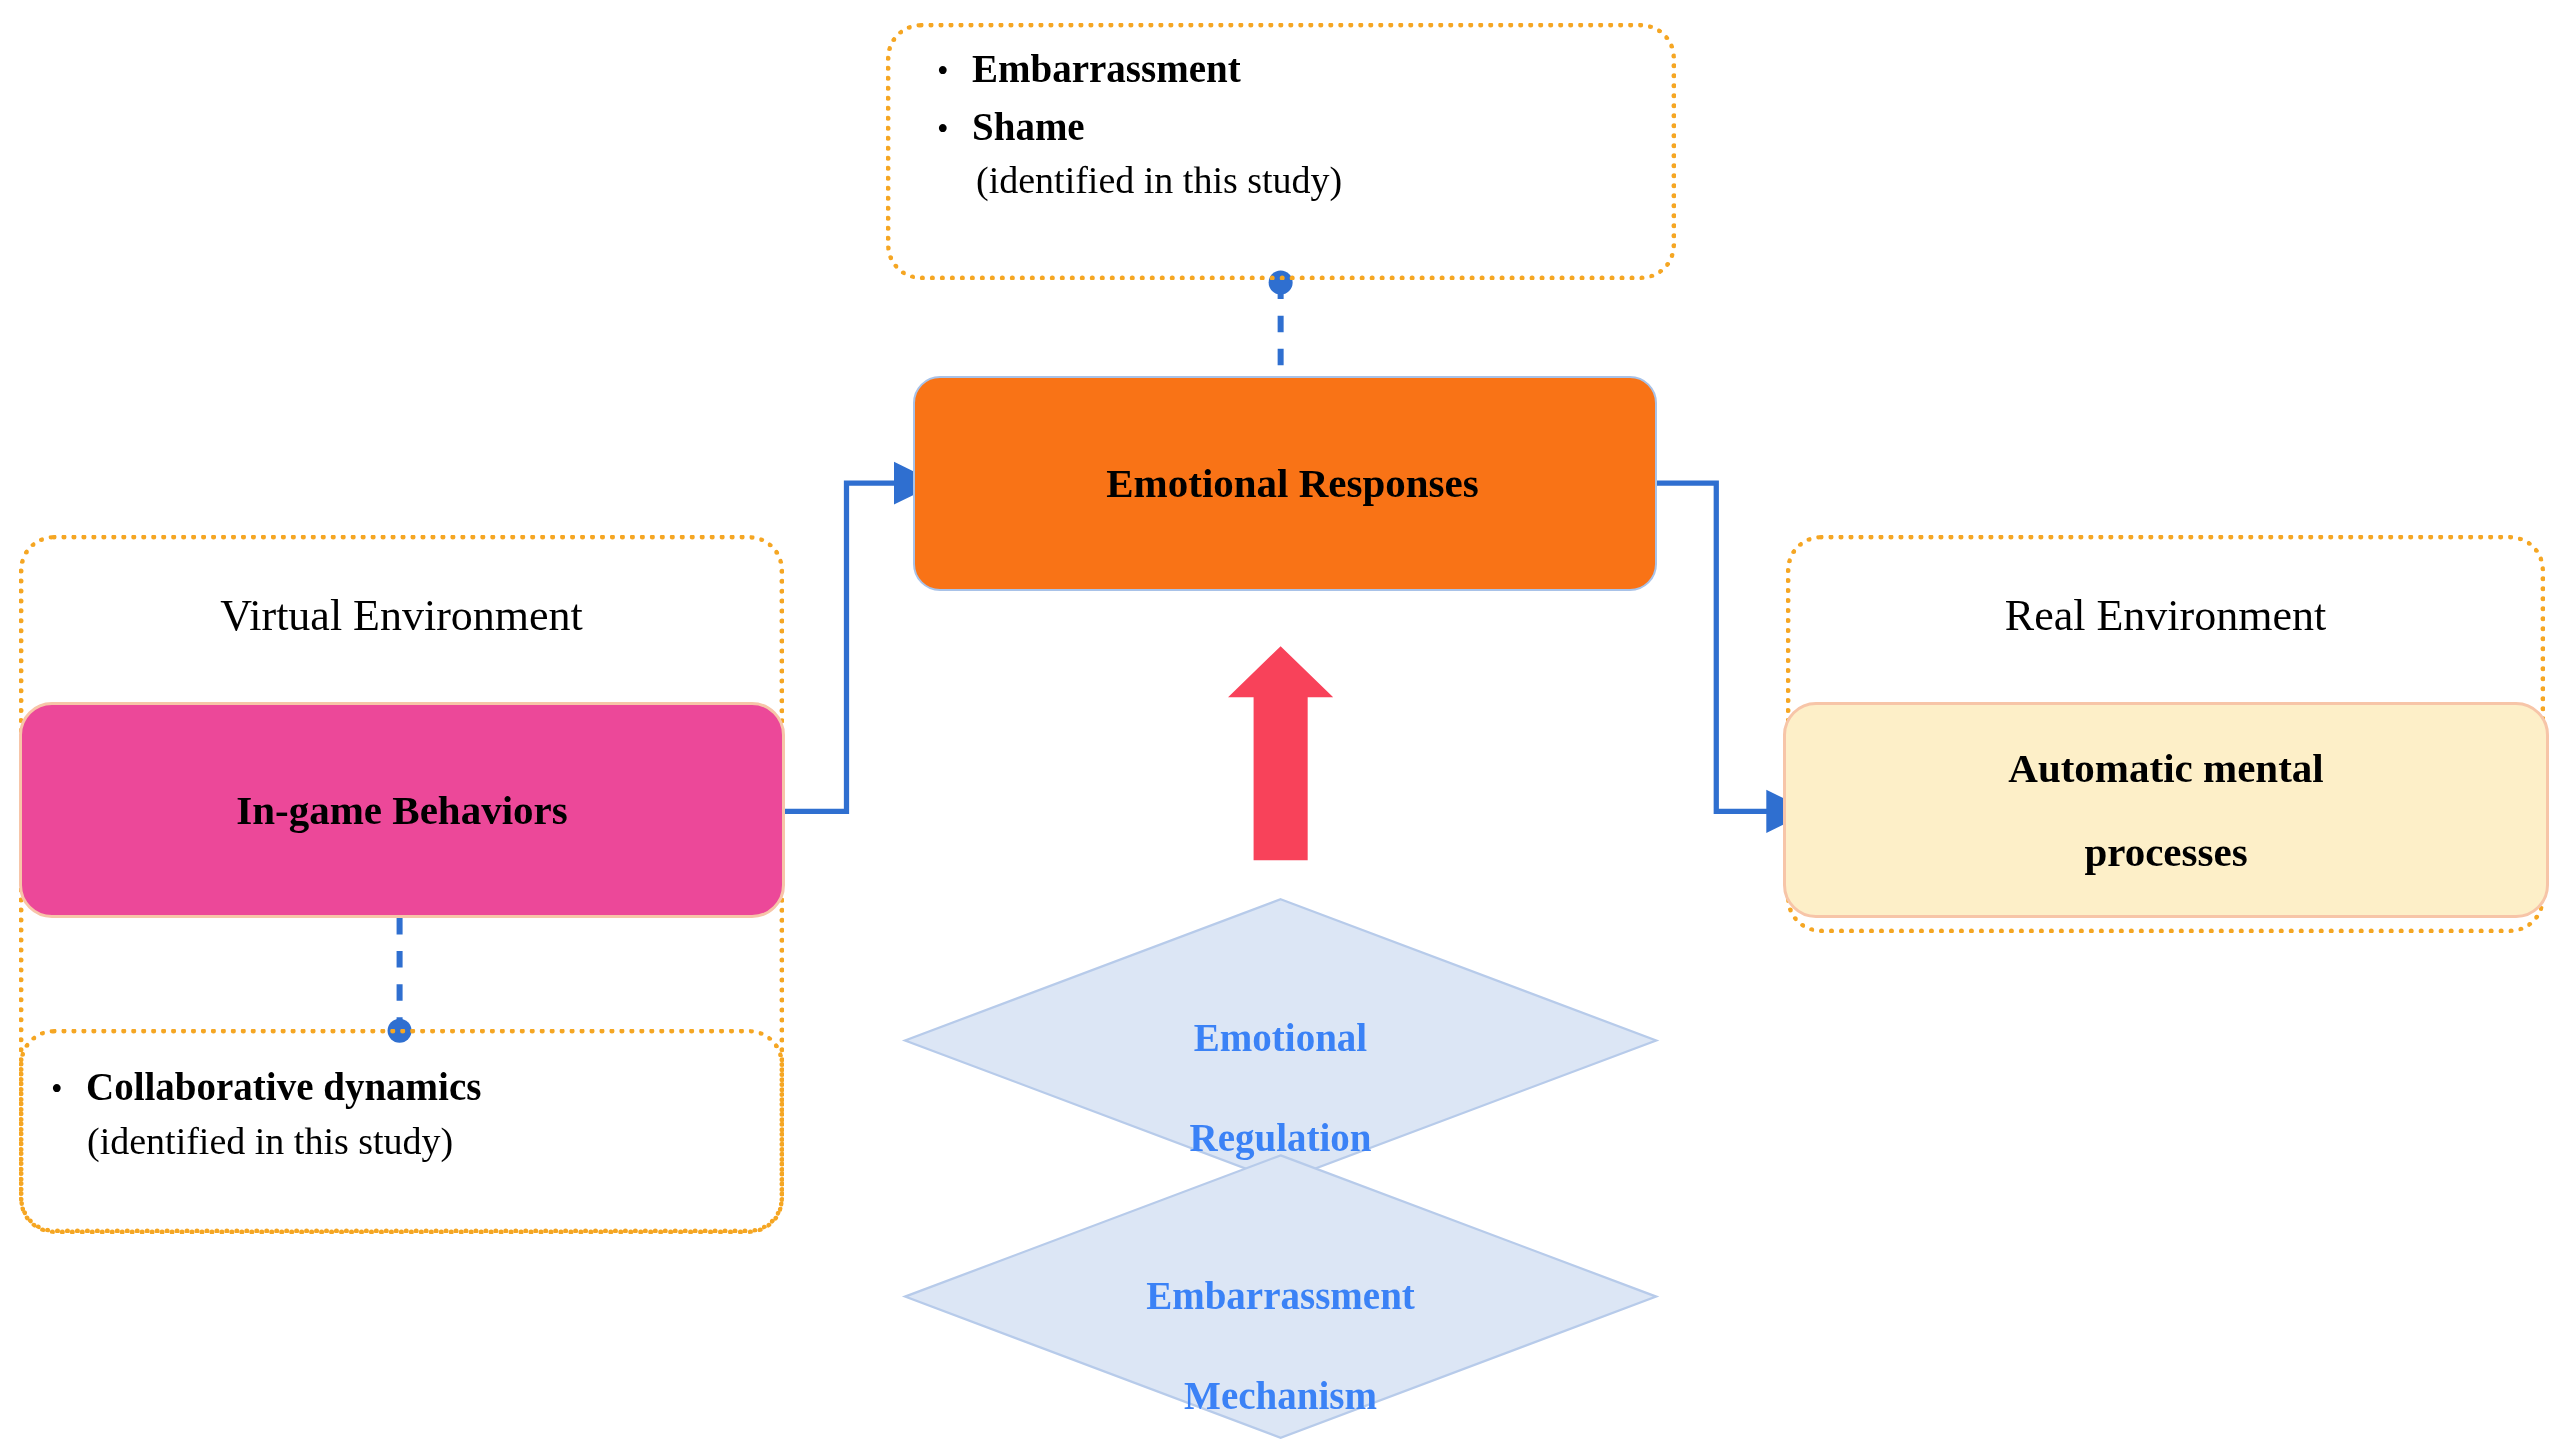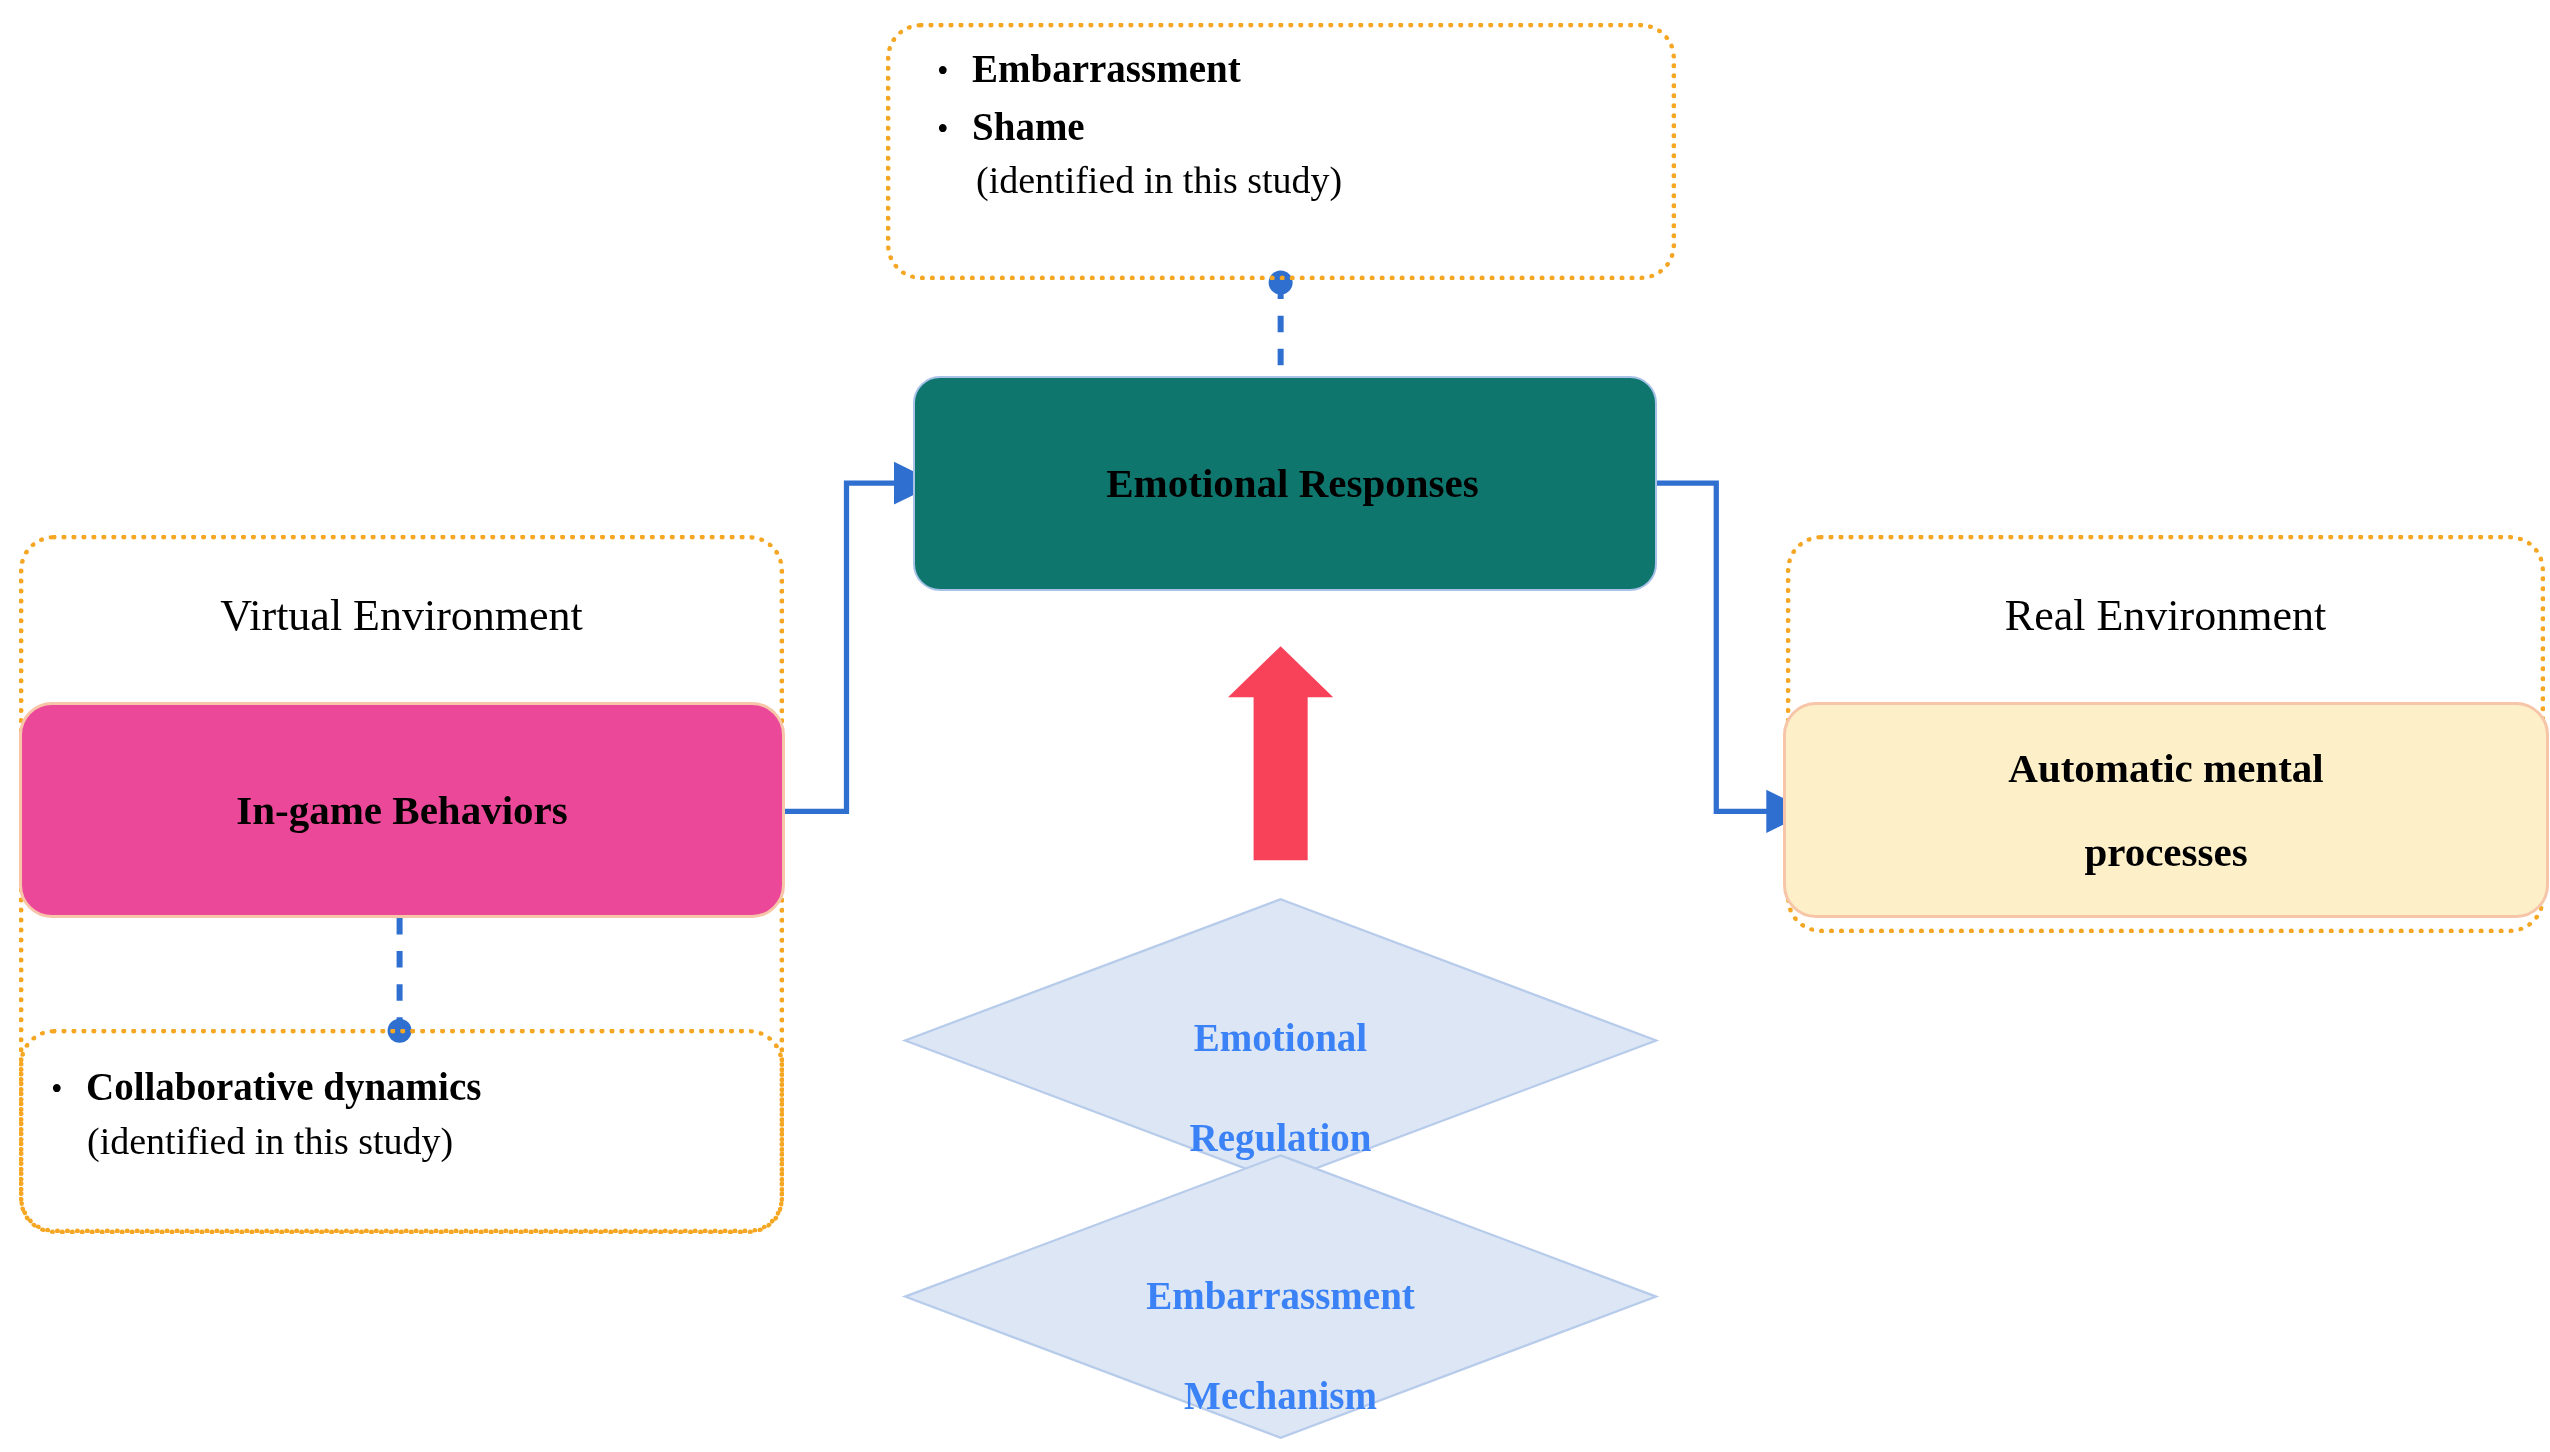--- a/index.html
+++ b/index.html
@@ -35,21 +35,21 @@
 
   
   .dotted-box {
     border: 5.3px dotted #F5A623;
     border-radius: 35px;
     background: transparent;
   }
 
   
   .box-blue {
-    background: #0f766e;
+    background: #f97316;
     border: 2.3px solid #A8C2E8;
     border-radius: 27px;
     padding-left: 15px;
   }
   .box-pink {
     background: #ec4899;
     border: 3.8px solid #F7C5A8;
     border-radius: 33px;
   }
   .box-yellow {

